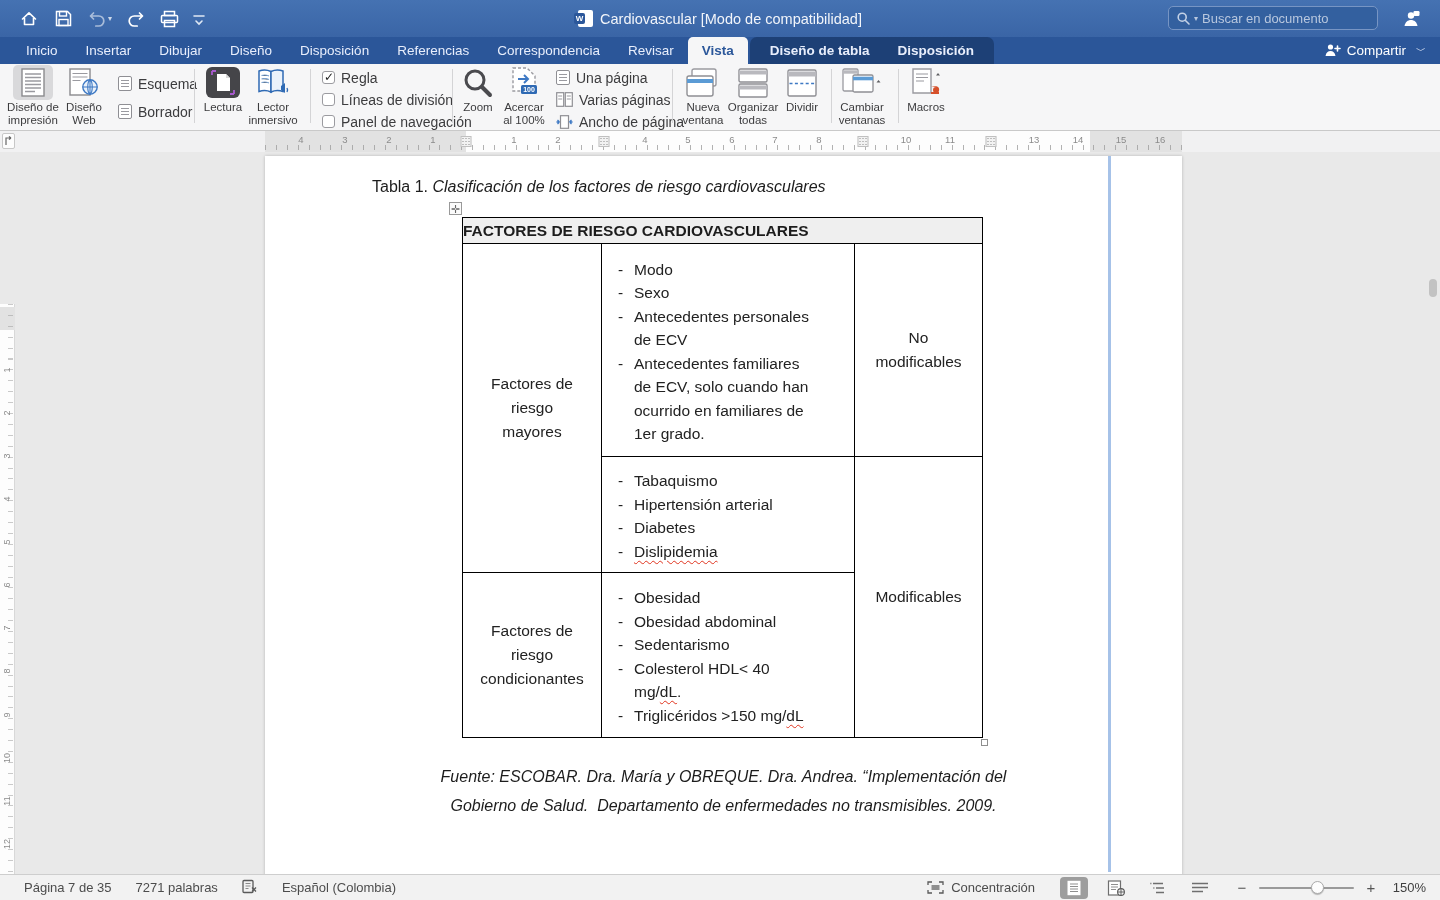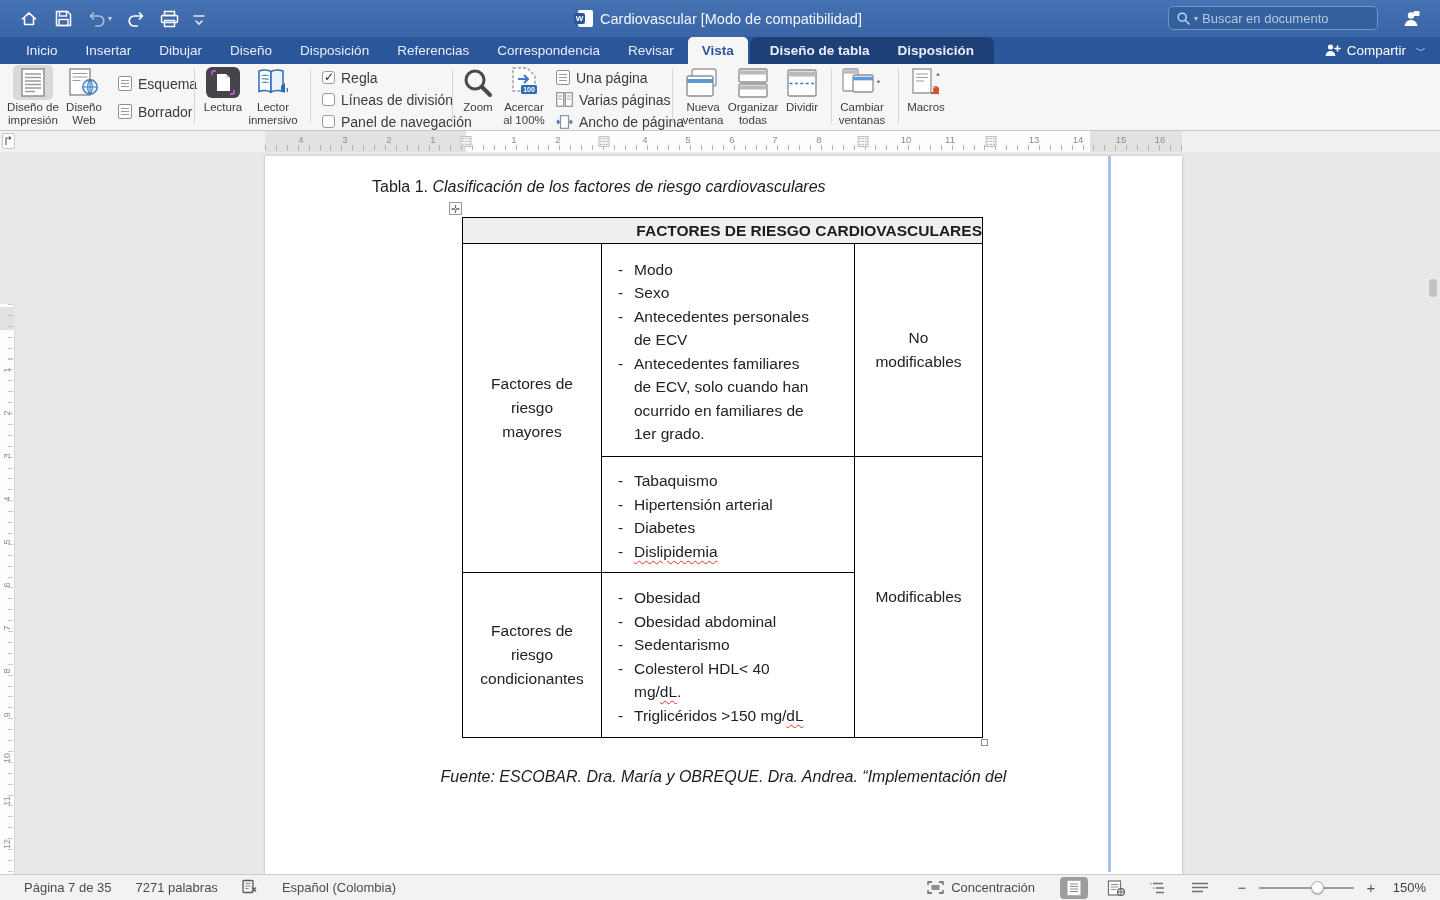--- a/index.html
+++ b/index.html
@@ -69,21 +69,21 @@
   #bluebar { position:absolute; left:843px; top:0; width:3px; height:716px; background:#a6c2e8; }
   #vscroll { position:absolute; right:3px; top:127px; width:8px; height:18px; background:#c2c2c2; border-radius:4px; }
 
   
   #caption { position:absolute; left:107px; top:22px; font-size:16px; color:#1d1d1d; }
   #caption .it { font-style:italic; }
   #move-handle { position:absolute; left:184px; top:46px; width:13px; height:13px; border:1px solid #999; background:#fbfbfb;
     display:flex; align-items:center; justify-content:center; font-size:11px; color:#666; line-height:0; }
   #doctable { position:absolute; left:197px; top:61px; border-collapse:collapse; table-layout:fixed; }
   #doctable td { border:1.5px solid #000; font-size:15.5px; color:#222; vertical-align:middle; }
-  #doctable .thead { background:#efefef; text-align:right; font-weight:bold; height:26px; color:#1c1c1c; }
+  #doctable .thead { background:#efefef; text-align:left; font-weight:bold; height:26px; color:#1c1c1c; }
   .c-center { text-align:center; line-height:24px; }
   td.listcell { vertical-align:top; padding:3px 6px 0 0; }
   .blist { list-style:none; }
   .blist li { position:relative; padding-left:32px; line-height:23.5px; }
   .blist li::before { content:"-"; position:absolute; left:16px; }
   .sq { text-decoration:underline; text-decoration-style:wavy; text-decoration-color:#e0341f; text-decoration-thickness:1px; text-underline-offset:3px; }
   #resize-handle { position:absolute; left:716px; top:583px; width:7px; height:7px; border:1px solid #8f8f8f; background:#fff; }
   #source { position:absolute; left:107px; top:606px; width:703px; text-align:center; font-style:italic; font-size:16px;
     color:#1d1d1d; line-height:29px; }
   #source div { white-space:pre-wrap; }
@@ -514,20 +514,21 @@
           </ul>
         </td>
       </tr>
     </tbody>
       </table>
 
     <div id="resize-handle"></div>
 
     <div id="source">
       <div>Fuente: ESCOBAR. Dra. María y OBREQUE. Dra. Andrea. “Implementación del</div>
+      <div>Gobierno de Salud.  Departamento de enfermedades no transmisibles. 2009.</div>
     </div>
 
     <div id="bluebar"></div>
   </div>
 
   <div id="vscroll"></div>
 </div>
 
 <div id="statusbar">
   <span class="sb-item">Página 7 de 35</span>

